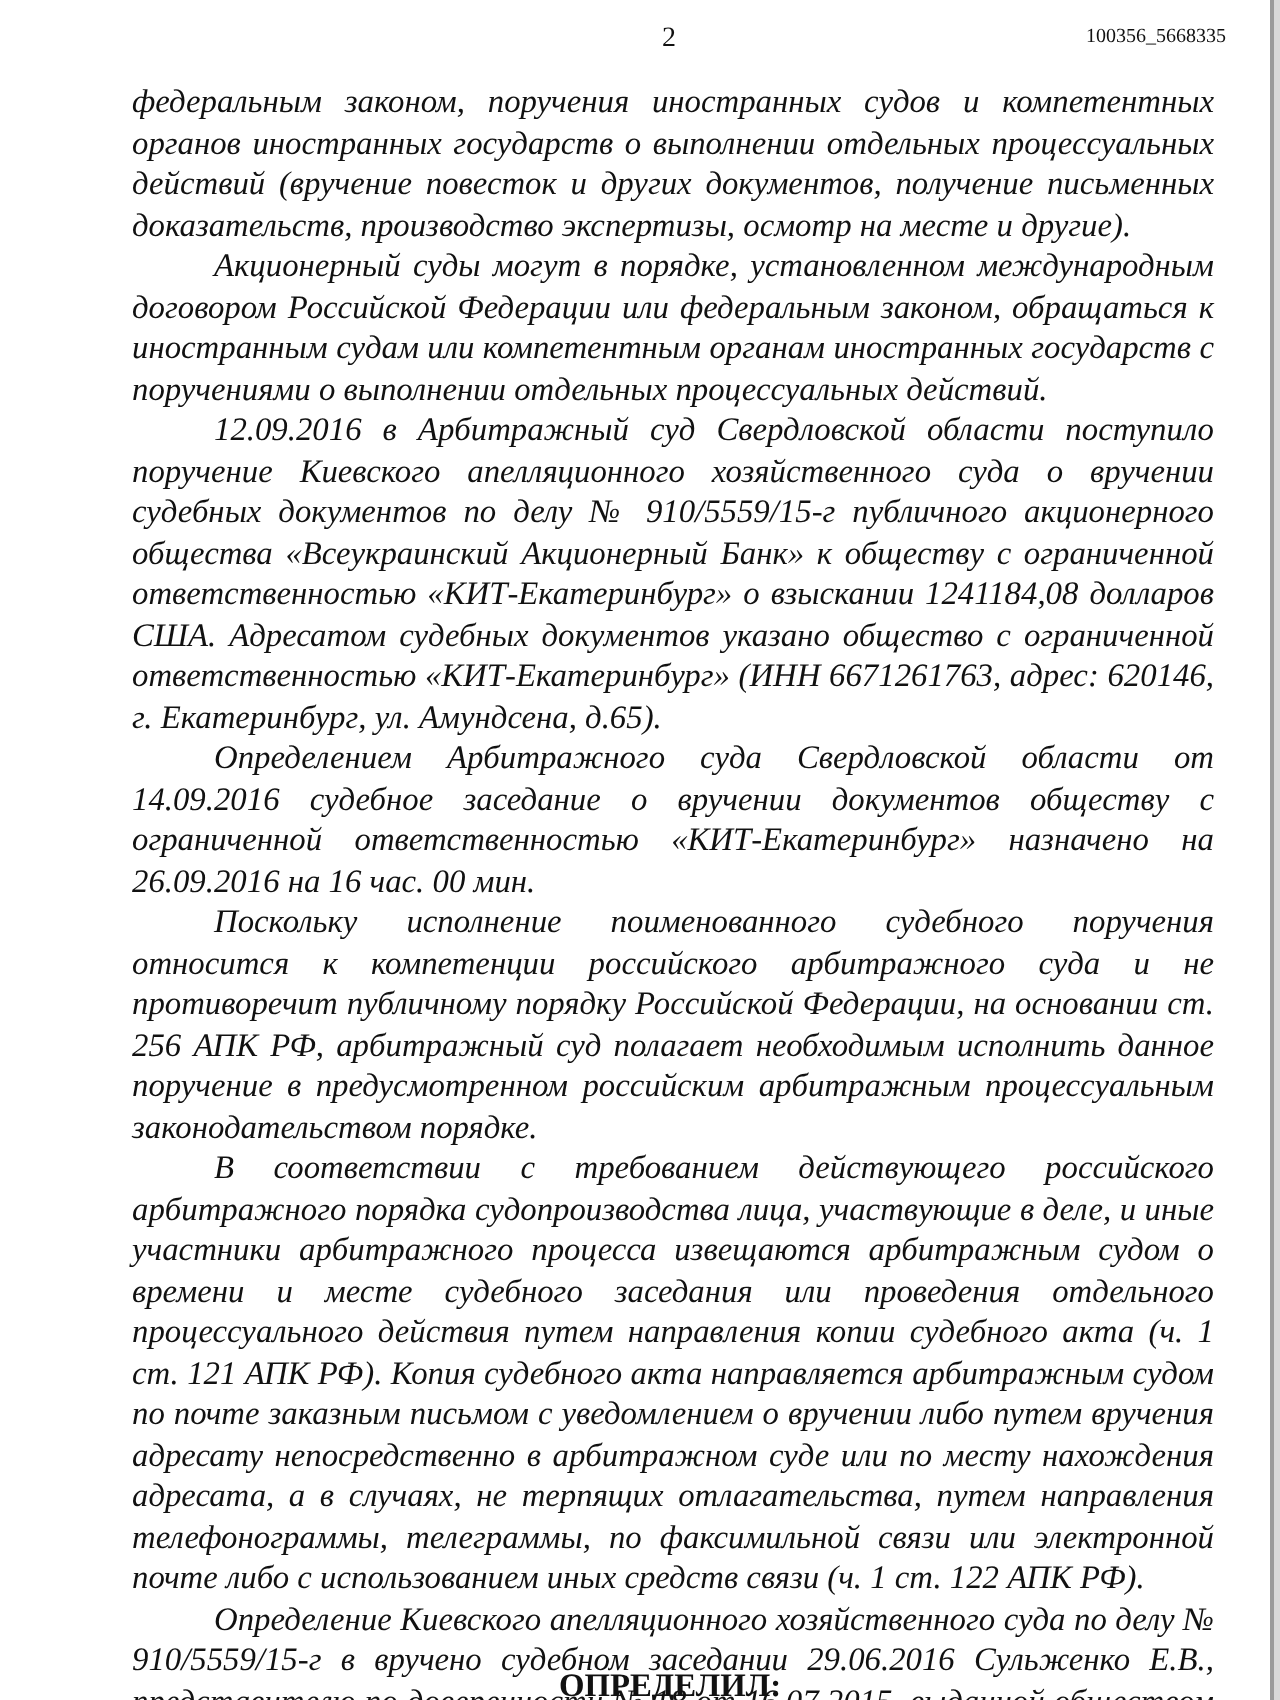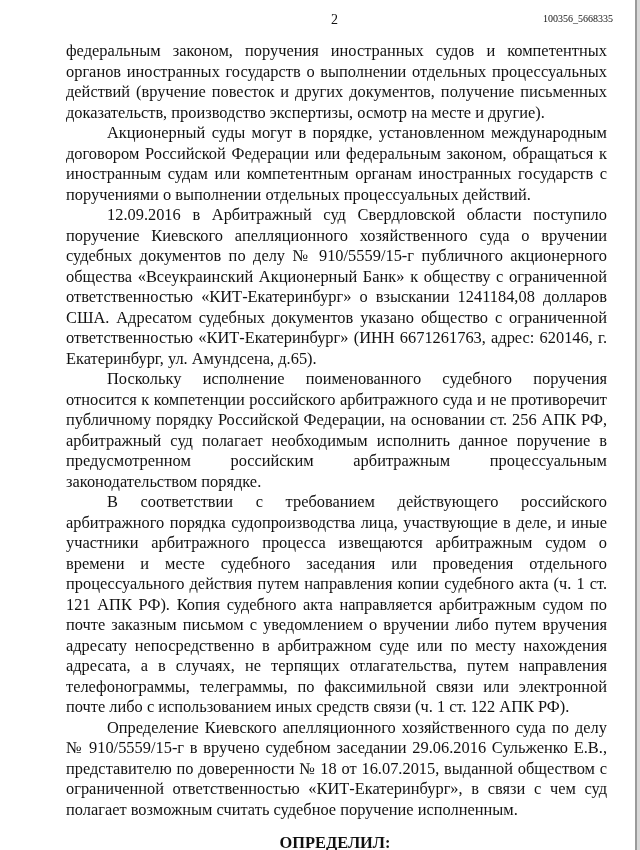--- a/index.html
+++ b/index.html
@@ -25,21 +25,21 @@
       position: absolute; left: 331px; top: 0; font-size: 14px;
     }
     .doc-id {
       position: absolute; left: 543px; top: 1px; font-size: 10px;
     }
     .body-text {
       position: absolute; left: 66px; top: 41px; width: 541px;
       font-size: 16.4px; line-height: 20.5px;
       text-align: justify;
     }
-    .body-text p { margin: 0; }
+    .body-text p { margin: 0; font-style: italic; }
     .indent { text-indent: 41px; }
     .heading {
       position: absolute; top: 833px; left: 0; width: 640px;
       text-align: center; font-weight: bold; font-size: 16.4px;
       padding-left: 30px; box-sizing: border-box;
     }
   </style>
 </head>
 <body>
 
@@ -48,19 +48,20 @@
 
 <div class="header">
   <span class="page-number">2</span>
   <span class="doc-id">100356_5668335</span>
 </div>
 
 <div class="body-text">
   <p>федеральным законом, поручения иностранных судов и компетентных органов иностранных государств о выполнении отдельных процессуальных действий (вручение повесток и других документов, получение письменных доказательств, производство экспертизы, осмотр на месте и другие).</p>
   <p class="indent">Акционерный суды могут в порядке, установленном международным договором Российской Федерации или федеральным законом, обращаться к иностранным судам или компетентным органам иностранных государств с поручениями о выполнении отдельных процессуальных действий.</p>
   <p class="indent">12.09.2016 в Арбитражный суд Свердловской области поступило поручение Киевского апелляционного хозяйственного суда о вручении судебных документов по делу № 910/5559/15-г публичного акционерного общества «Всеукраинский Акционерный Банк» к обществу с ограниченной ответственностью «КИТ-Екатеринбург» о взыскании 1241184,08 долларов США. Адресатом судебных документов указано общество с ограниченной ответственностью «КИТ-Екатеринбург» (ИНН 6671261763, адрес: 620146, г. Екатеринбург, ул. Амундсена, д.65).</p>
+  <p class="indent">Определением Арбитражного суда Свердловской области от 14.09.2016 судебное заседание о вручении документов обществу с ограниченной ответственностью «КИТ-Екатеринбург» назначено на 26.09.2016 на 16 час. 00 мин.</p>
   <p class="indent">Поскольку исполнение поименованного судебного поручения относится к компетенции российского арбитражного суда и не противоречит публичному порядку Российской Федерации, на основании ст. 256 АПК РФ, арбитражный суд полагает необходимым исполнить данное поручение в предусмотренном российским арбитражным процессуальным законодательством порядке.</p>
   <p class="indent">В соответствии с требованием действующего российского арбитражного порядка судопроизводства лица, участвующие в деле, и иные участники арбитражного процесса извещаются арбитражным судом о времени и месте судебного заседания или проведения отдельного процессуального действия путем направления копии судебного акта (ч. 1 ст. 121 АПК РФ). Копия судебного акта направляется арбитражным судом по почте заказным письмом с уведомлением о вручении либо путем вручения адресату непосредственно в арбитражном суде или по месту нахождения адресата, а в случаях, не терпящих отлагательства, путем направления телефонограммы, телеграммы, по факсимильной связи или электронной почте либо с использованием иных средств связи (ч. 1 ст. 122 АПК РФ).</p>
   <p class="indent">Определение Киевского апелляционного хозяйственного суда по делу № 910/5559/15-г в вручено судебном заседании 29.06.2016 Сульженко Е.В., представителю по доверенности № 18 от 16.07.2015, выданной обществом с ограниченной ответственностью «КИТ-Екатеринбург», в связи с чем суд полагает возможным считать судебное поручение исполненным.</p>
 
 </div>
 
 <div class="heading">ОПРЕДЕЛИЛ:</div>
 
 </body></html>

